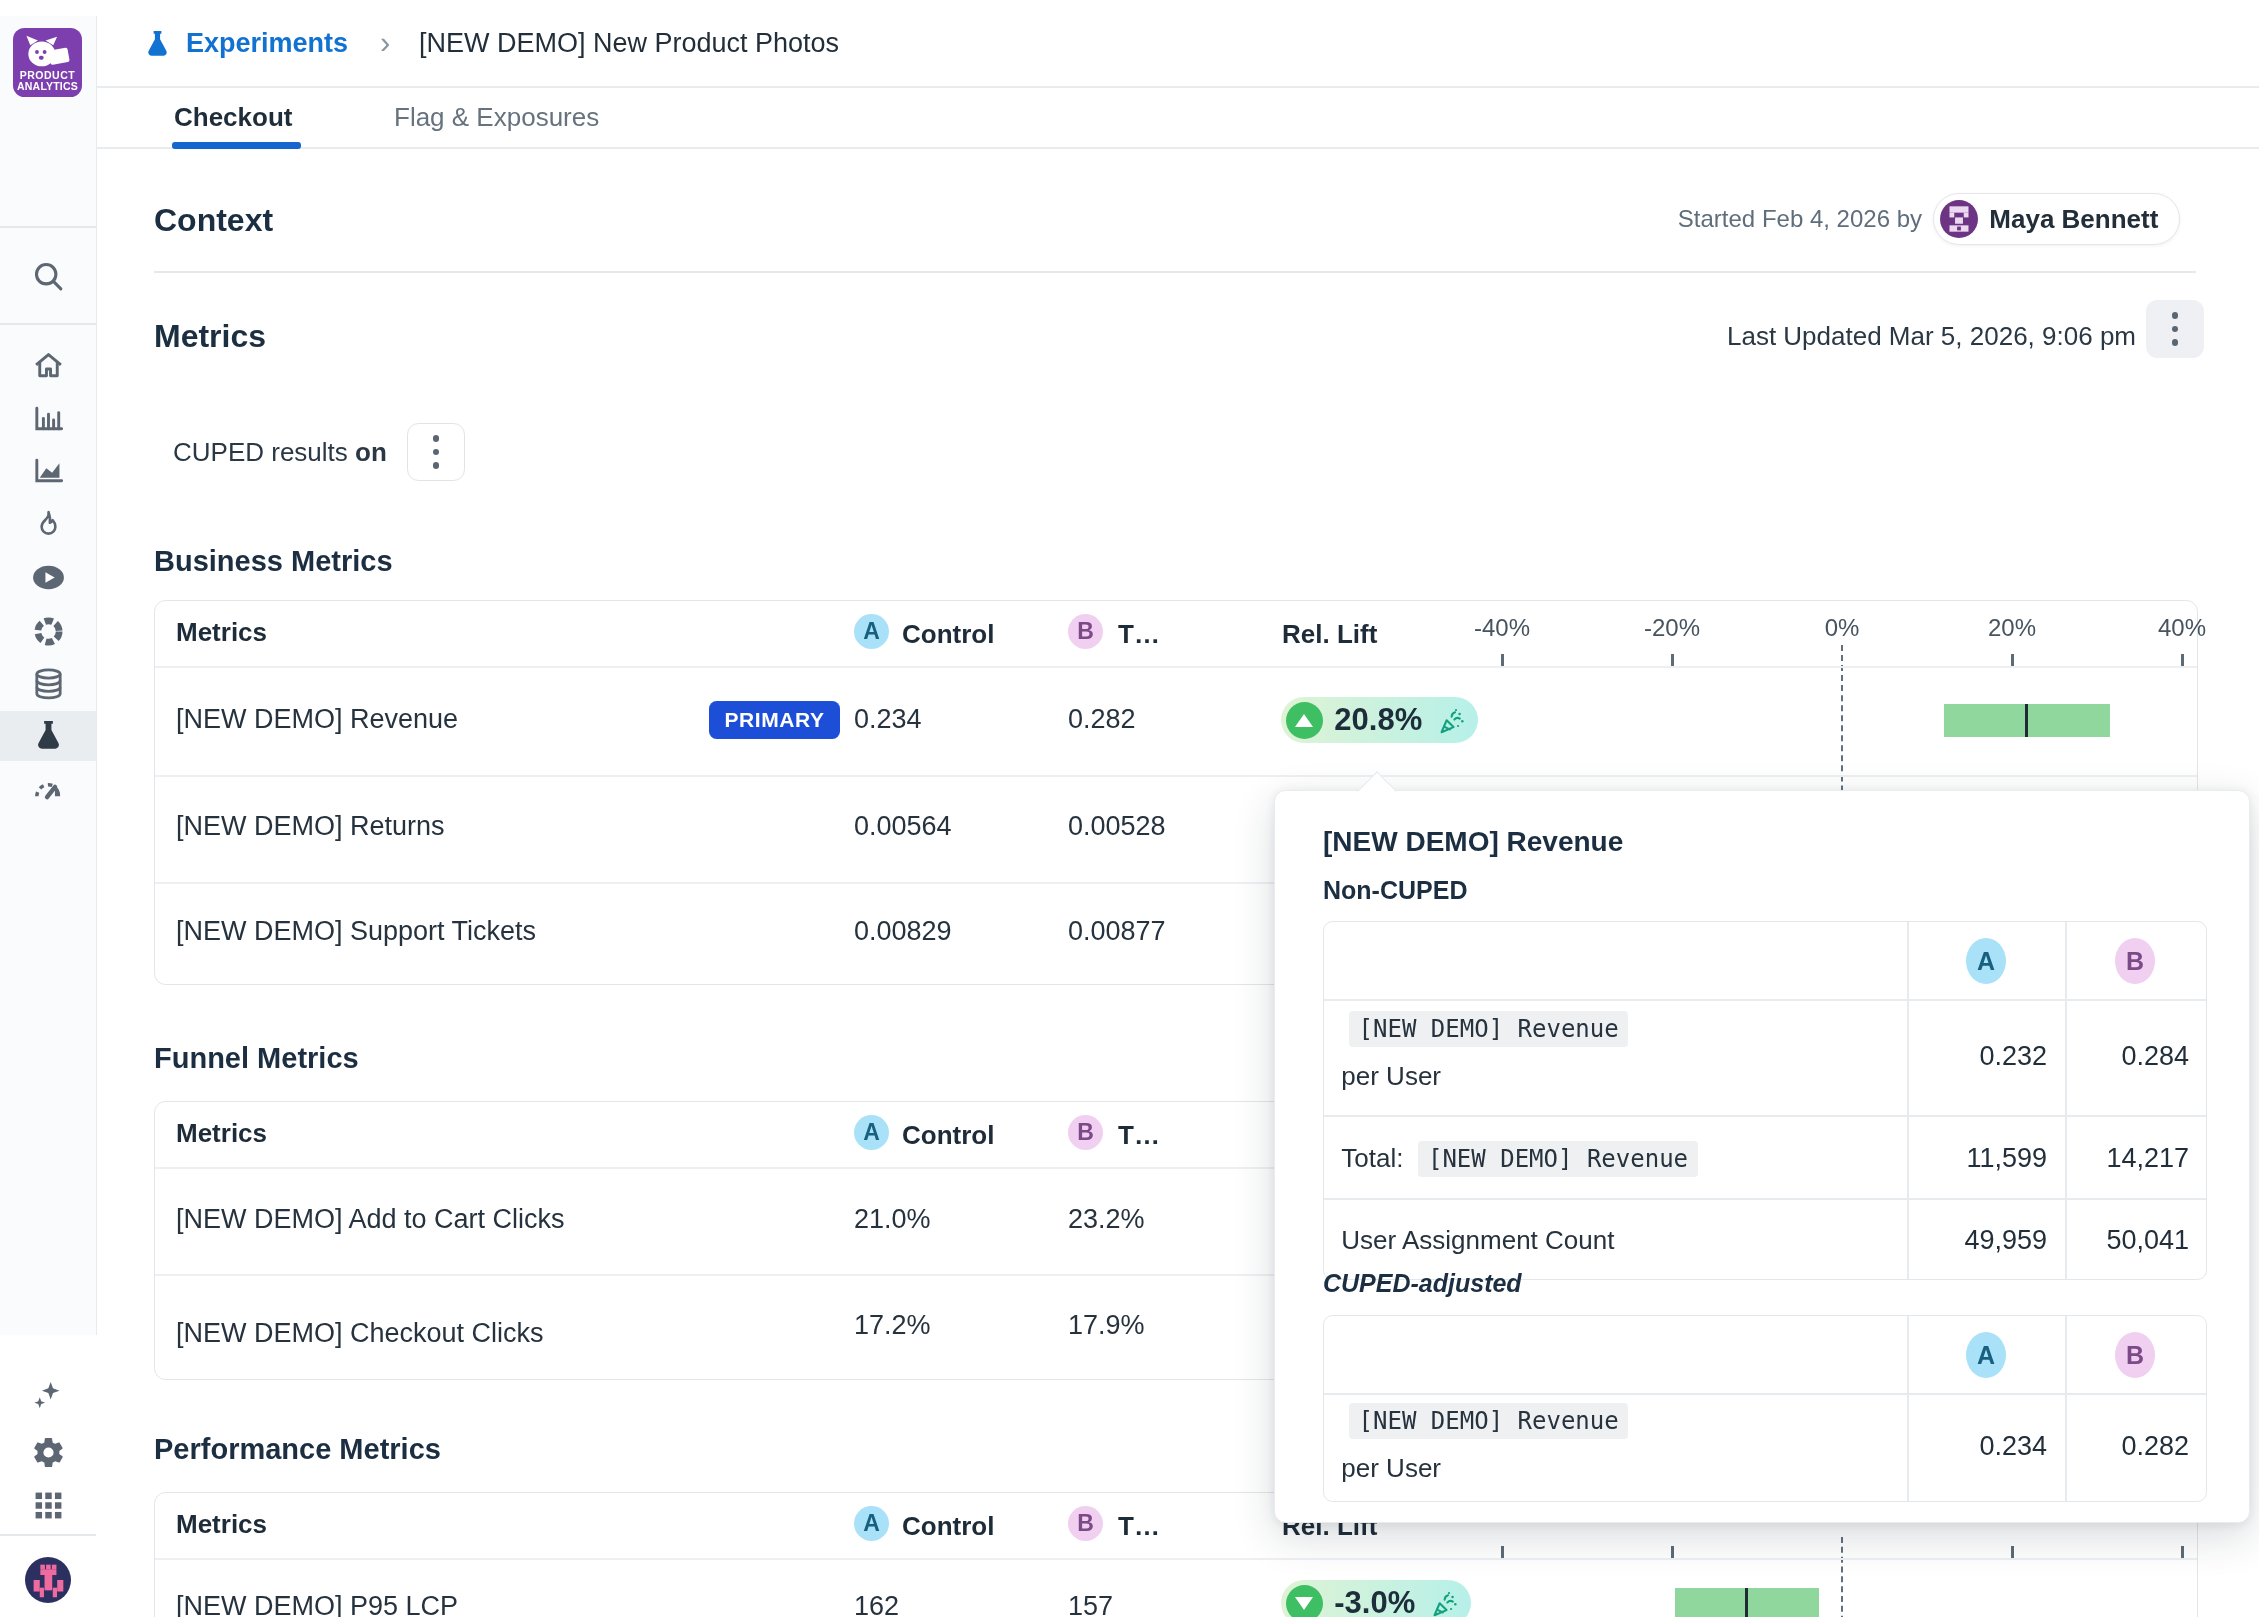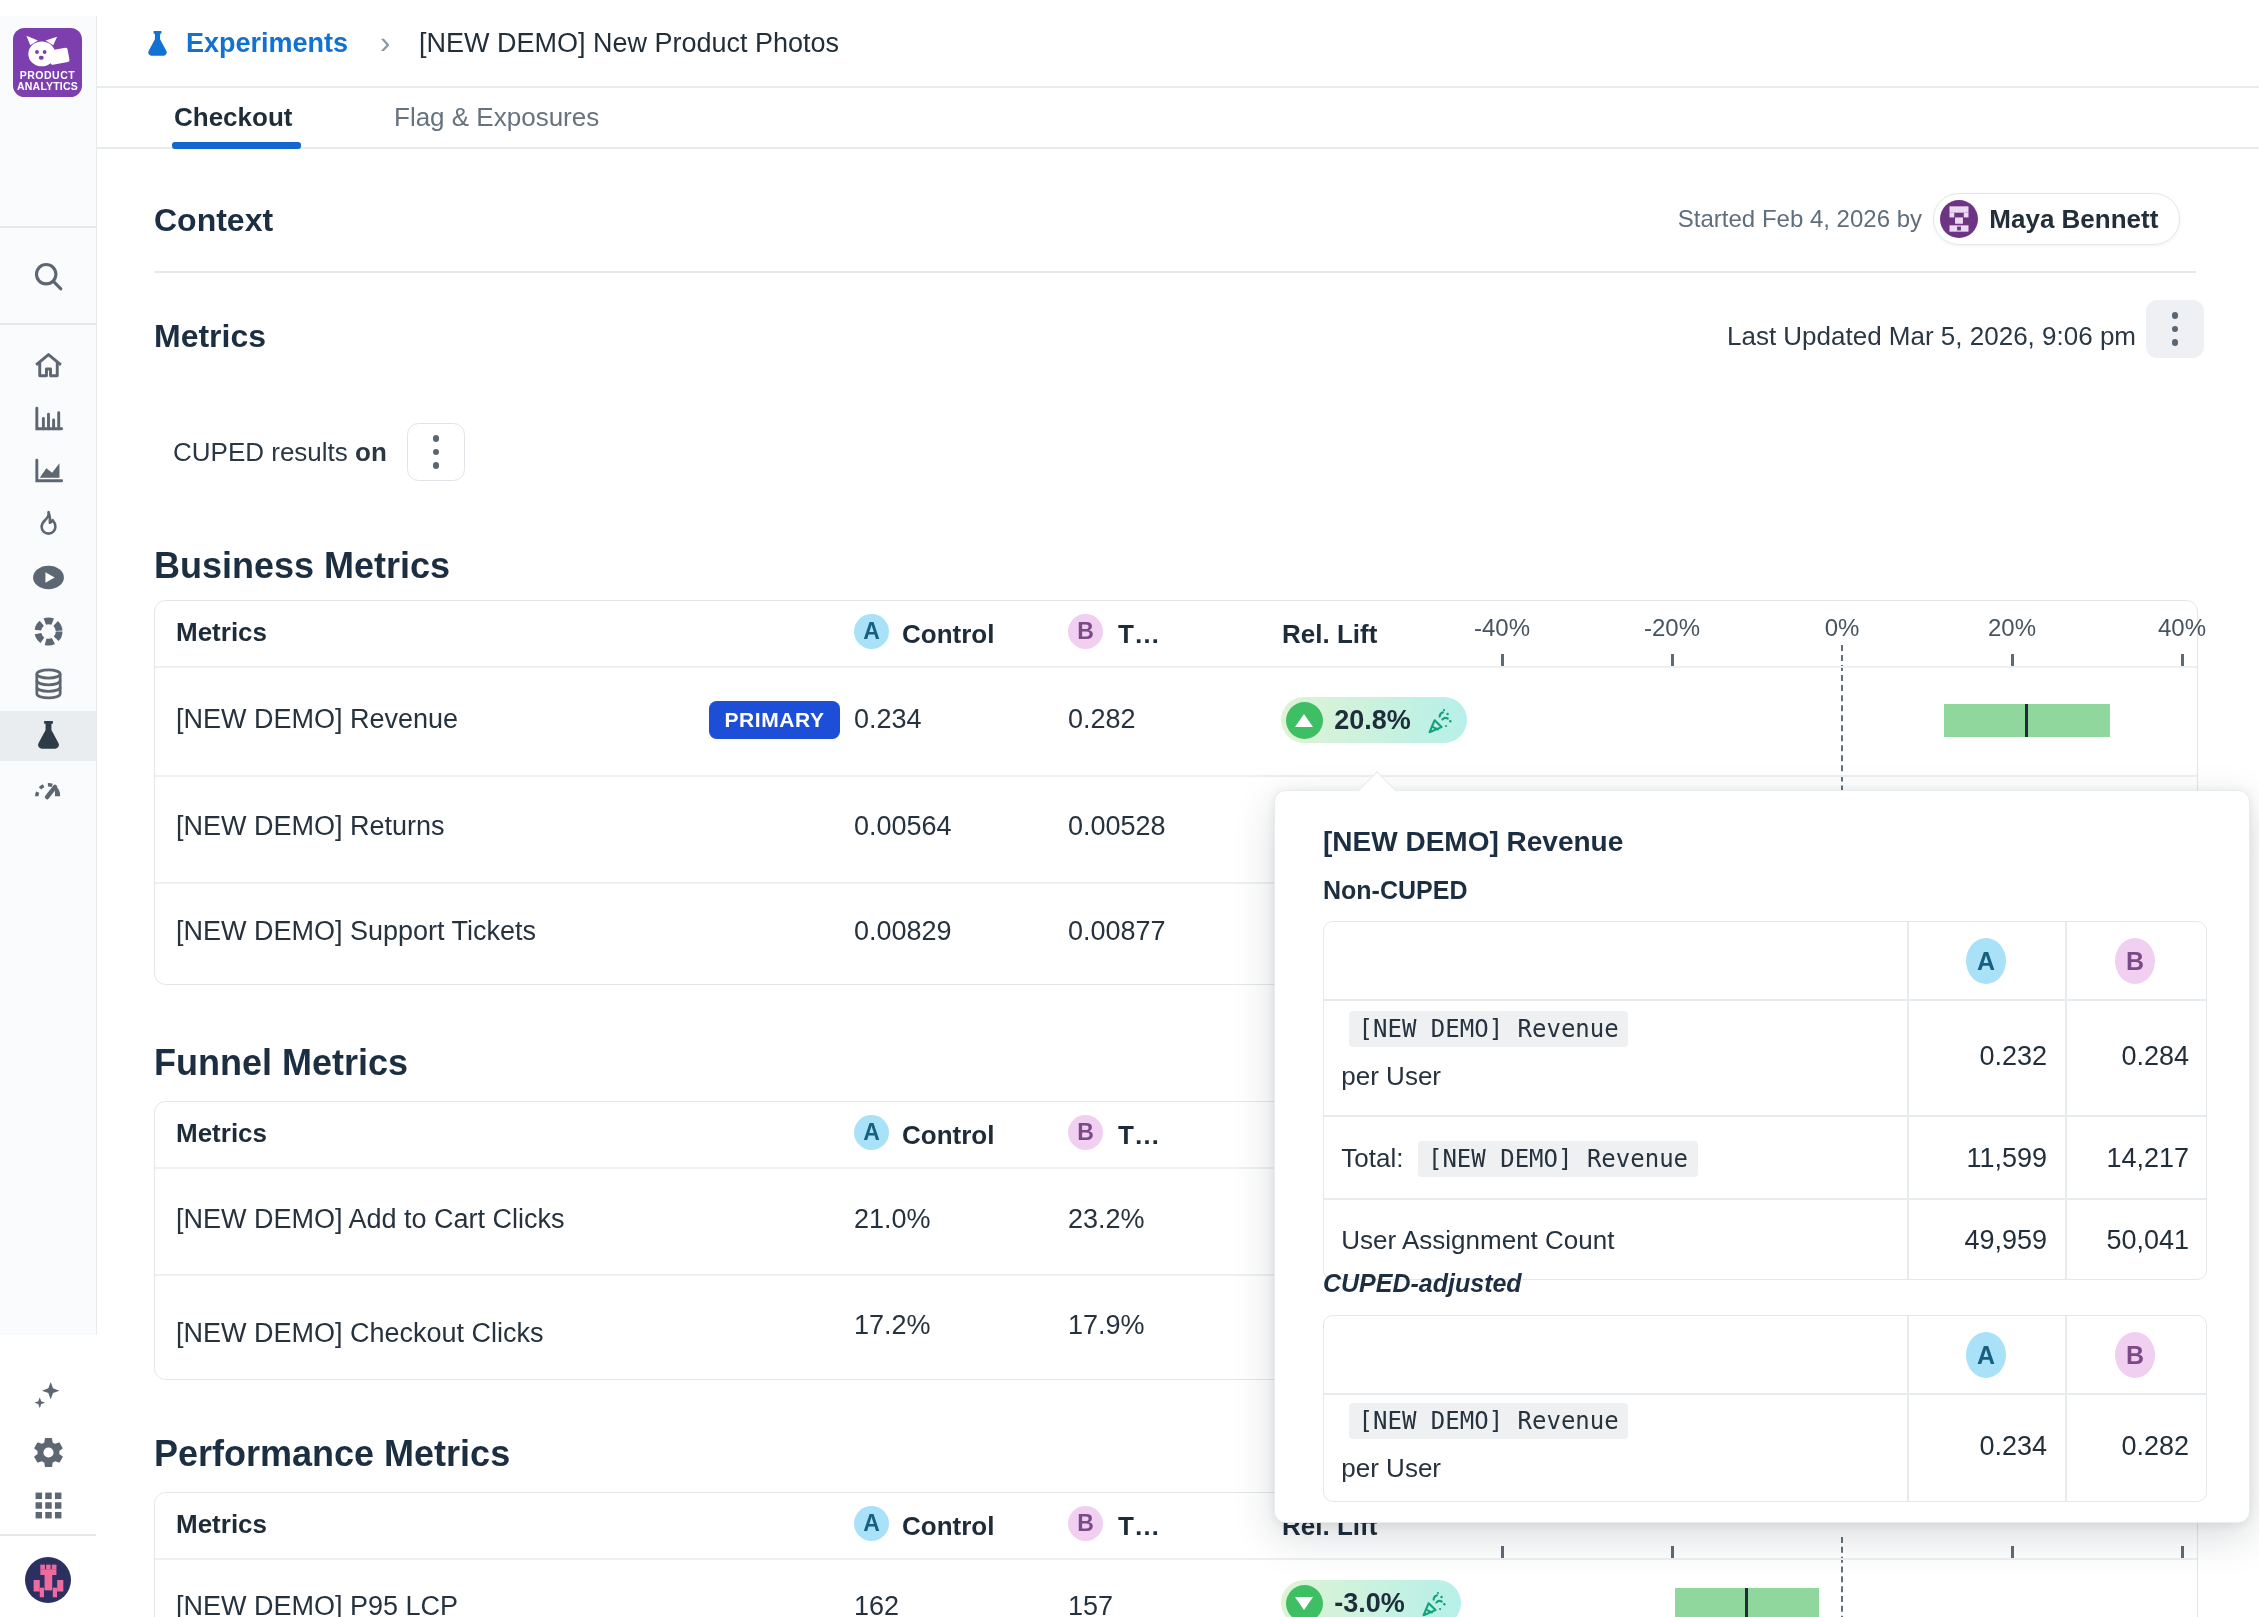--- a/index.html
+++ b/index.html
@@ -14,21 +14,21 @@
   .active-band{position:absolute;left:0;top:695px;width:96px;height:50px;background:#eaedf0;}
   
   .hline{position:absolute;height:1.9px;background:#e9ecef;}
   .link-blue{color:#1272d2;font-weight:bold;font-size:27px;}
   .crumb-title{color:#222f3a;font-size:27px;}
   .tab{font-size:26px;cursor:pointer;}
   .tab.on{color:#1f2d39;font-weight:bold;}
   .tab.off{color:#66727e;}
   .tab-underline{position:absolute;height:6.7px;background:#1566cf;border-radius:2.9px;}
   .h1{font-size:32px;font-weight:bold;color:#1c2e41;}
-  .sechead{font-size:36px;font-weight:bold;color:#1c2e41;}
+  .sechead{font-size:29px;font-weight:bold;color:#1c2e41;}
   .gray-sm{font-size:24px;color:#5f6e7c;}
   .dark-md{font-size:26px;color:#2a3744;}
   
   .owner-pill{position:absolute;display:flex;align-items:center;gap:11.5px;background:#fff;border:1.9px solid #e4e7ea;
      border-radius:27px;height:50px;padding:0 21px 0 5.8px;box-shadow:0 1px 3.8px rgba(0,0,0,.06);cursor:pointer;}
   .kebab{position:absolute;display:flex;align-items:center;justify-content:center;border-radius:11.5px;cursor:pointer;}
   .kebab.flat{background:#eef0f3;}
   .kebab.line{background:#fff;border:1.9px solid #e0e4e9;}
   .dots{display:flex;flex-direction:column;gap:6.7px;}
   .dots i{width:6.7px;height:6.7px;border-radius:50%;background:#5b6673;}
@@ -44,21 +44,21 @@
   .axislbl{position:absolute;font-size:24px;color:#47545f;transform:translateX(-50%);white-space:nowrap;}
   .tick{position:absolute;width:2.9px;height:12.5px;background:#5d6b77;}
   .dashline{position:absolute;width:0;border-left:2.9px dashed #61707c;}
   .badge{position:absolute;background:#1d4ed8;color:#fff;font-size:21px;font-weight:bold;letter-spacing:0.6px;
      border-radius:7.7px;height:38px;display:flex;align-items:center;padding:0 15.4px;}
   .lift{position:absolute;height:46px;border-radius:23px;display:flex;align-items:center;gap:11.5px;
      padding:0 11.5px 0 4.8px;background:linear-gradient(90deg,#dff3d4,#b6f0e9);cursor:pointer;}
   .lifticon{width:37px;height:37px;border-radius:50%;background:#3ebf63;display:flex;align-items:center;justify-content:center;}
   .tri-up{width:0;height:0;border-left:9.6px solid transparent;border-right:9.6px solid transparent;border-bottom:13.4px solid #fff;}
   .tri-down{width:0;height:0;border-left:9.6px solid transparent;border-right:9.6px solid transparent;border-top:13.4px solid #fff;}
-  .lifttxt{font-size:27px;font-weight:bold;color:#1d2d3a;}
+  .lifttxt{font-size:31px;font-weight:bold;color:#1d2d3a;}
   .bar{position:absolute;background:#8fd79c;}
   .bar i{position:absolute;top:0;bottom:0;width:2.9px;background:#202b33;}
   
   .pop{position:absolute;left:1274px;top:790px;width:974px;height:731px;background:#fff;border:1px solid #e9ecef;
      border-radius:11.5px;box-shadow:0 13.4px 42px rgba(25,35,50,.16),0 1.9px 9.6px rgba(25,35,50,.08);z-index:50;}
   .pop-arrow{position:absolute;left:88px;top:-14.4px;width:27px;height:27px;background:#fff;transform:rotate(45deg);
      border-left:1.9px solid #e6e9ed;border-top:1.9px solid #e6e9ed;}
   .poptitle{position:absolute;font-size:28px;font-weight:bold;color:#1c2e41;}
   .pophead{position:absolute;font-size:25px;font-weight:bold;color:#1c2e41;}
   .ptable{position:absolute;border:1.9px solid #e4e7ea;border-radius:9.6px;background:#fff;}

